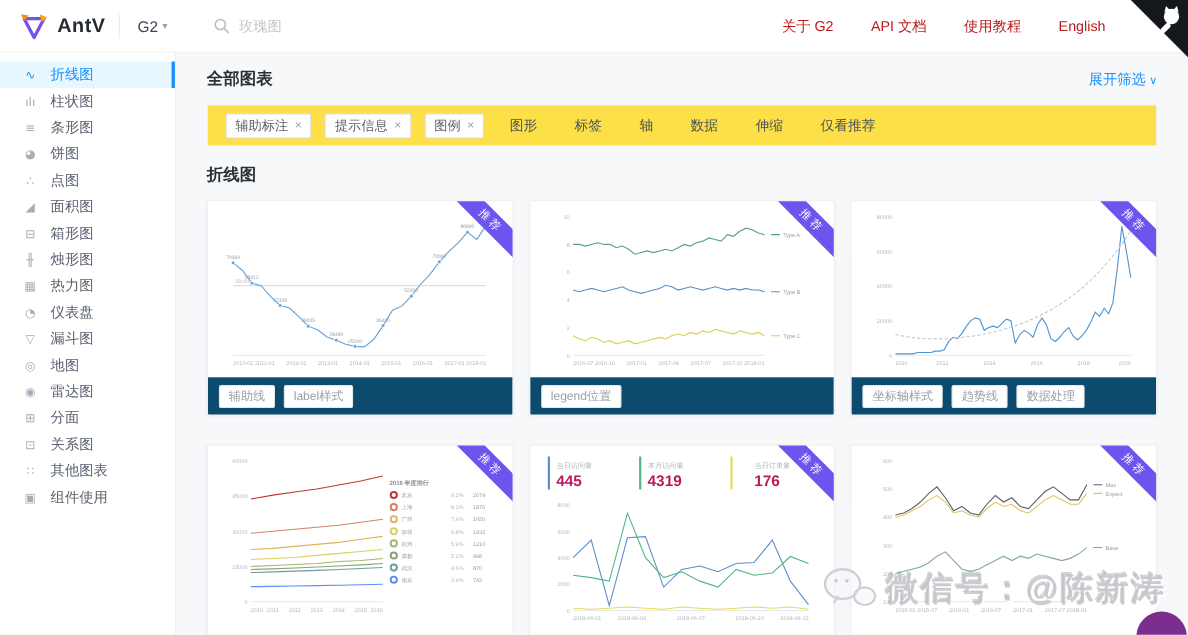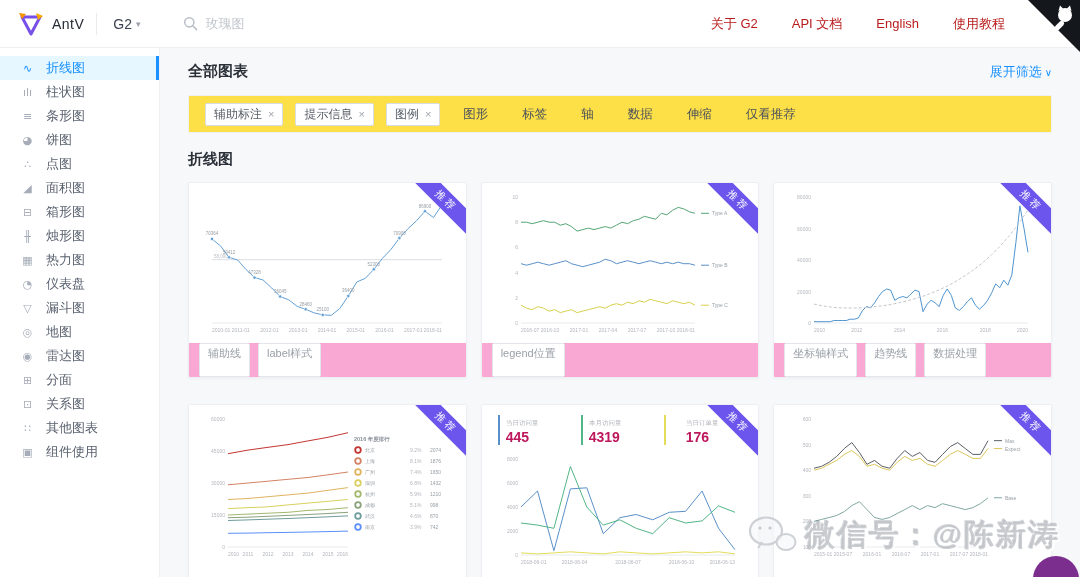--- a/index.html
+++ b/index.html
@@ -3,21 +3,21 @@
 <meta charset="utf-8">
 <style>
   *{margin:0;padding:0;box-sizing:border-box}
   html,body{width:1080px;height:577px;overflow:hidden}
   body{position:relative;background:#f7f8fa;font-family:"Liberation Sans","DejaVu Sans",sans-serif}
 
   
   .navbar{position:absolute;top:0;left:0;width:1080px;height:48px;background:#fff;
           border-bottom:1px solid #f0f0f2;display:flex;align-items:center;z-index:20}
   .brand{display:flex;align-items:center;gap:8px;padding-left:18px}
-  .brand-name{font-size:14px;font-weight:normal;color:#252a33;letter-spacing:.5px}
+  .brand-name{font-size:18px;font-weight:bold;color:#252a33;letter-spacing:.5px}
   .v-divider{width:1px;height:22px;background:#e8eaed;margin:0 16px 0 12px}
   .product{font-size:14px;color:#3c4350;display:flex;align-items:center;cursor:pointer}
   .caret{font-size:9px;color:#9aa0a8;margin-left:4px}
   .search{display:flex;align-items:center;margin-left:42px;gap:8px}
   .search input{border:none;outline:none;background:transparent;font-size:13px;color:#555;width:210px}
   .search input::placeholder{color:#c3c7cd}
   .nav-right{margin-left:auto;display:flex;align-items:center;height:48px;padding-right:58px}
   .nav-item{position:relative;font-size:13px;color:#b91c1c;padding:0 17px;line-height:48px;cursor:pointer;white-space:nowrap}
   .nav-item.active{color:#1890ff}
   .nav-item.active::before{content:"";position:absolute;top:0;left:12px;right:12px;height:3px;background:#1890ff}
@@ -52,22 +52,22 @@
   
   .card{position:relative;height:196px;background:#fff;border:1px solid #edeff2;border-radius:2px;
         overflow:hidden;box-shadow:0 1px 3px rgba(20,30,50,.04);cursor:pointer}
   .ribbon{position:absolute;top:9px;right:-26px;transform:rotate(45deg);background:#6c55ec;color:#fff;
           font-size:10px;width:92px;text-align:center;padding:2px 0;letter-spacing:3px;z-index:5}
   .thumb{display:block;margin:6px auto 0}
   .stats{display:flex;gap:30px;padding:10px 16px 0}
   .stat{border-left:2px solid;padding-left:6px}
   .stat .lb{font-size:9px;color:#b0b4ba;transform:scale(.72);transform-origin:left bottom;white-space:nowrap}
   .stat .val{font-size:14px;font-weight:bold;color:#be185d;margin-top:1px}
-  .card-foot{position:absolute;left:0;right:0;bottom:0;height:34px;background:#f9a8d4;
-             display:flex;gap:8px;padding:0 10px}
+  .card-foot{position:absolute;left:0;right:0;bottom:0;height:34px;background:#0c4a6e;
+             display:flex;align-items:center;gap:8px;padding:0 10px}
   .tag{border:1px solid #e3e6ea;border-radius:2px;padding:2px 8px;font-size:11px;color:#9aa0a8;background:#fff}
 
   
   .watermark{position:absolute;left:746px;top:512px;display:flex;align-items:center;gap:7px;
              z-index:40;pointer-events:none}
   .wm-text{font-size:30px;font-weight:bold;color:rgba(190,192,197,.8);letter-spacing:2px;
            text-shadow:2px 2px 0 rgba(255,255,255,.95),-1px -1px 0 rgba(110,115,125,.3)}
   .fab{position:absolute;left:1033px;top:556px;width:46px;height:46px;border-radius:50%;
        background:#7c2e8f;z-index:45;cursor:pointer}
 </style>
@@ -91,22 +91,22 @@
   <div class="search">
     <svg width="15" height="15" viewBox="0 0 15 15">
       <circle cx="6.3" cy="6.3" r="4.6" fill="none" stroke="#b9bec6" stroke-width="1.5"></circle>
       <line x1="9.8" y1="9.8" x2="13.6" y2="13.6" stroke="#b9bec6" stroke-width="1.5" stroke-linecap="round"></line>
     </svg>
     <input type="text" placeholder="玫瑰图" style="">
   </div>
   <div class="nav-right" id="nav-right">
       <div class="nav-item">关于 G2</div>
       <div class="nav-item">API 文档</div>
+      <div class="nav-item">使用教程</div>
       <div class="nav-item">English</div>
-      <div class="nav-item">使用教程</div>
     </div>
   <svg class="gh-corner" width="52" height="52" viewBox="0 0 52 52">
     <polygon points="0,0 52,0 52,52" fill="#14181d"></polygon>
     <circle cx="37" cy="15" r="7" fill="#fff"></circle>
     <polygon points="30.5,11 32,5.5 35.5,9" fill="#fff"></polygon>
     <polygon points="43.5,11 42,5.5 38.5,9" fill="#fff"></polygon>
     <rect x="29" y="20" width="5" height="11" rx="2.5" transform="rotate(45 31.5 25.5)" fill="#fff"></rect>
   </svg>
 </div>
 

